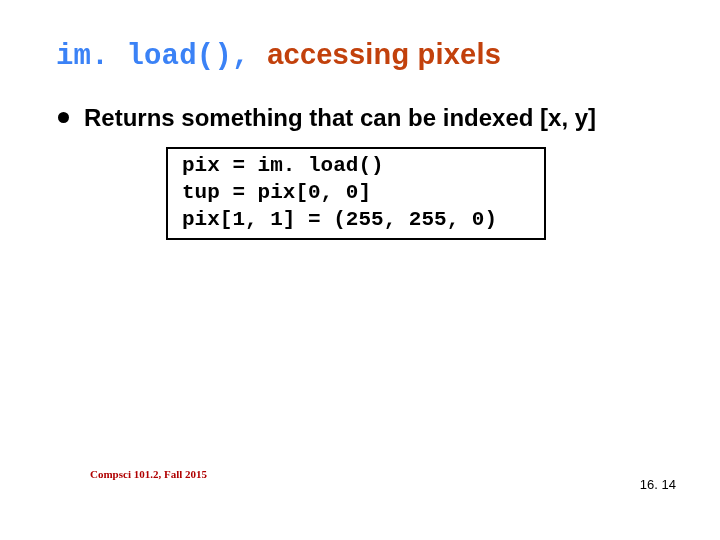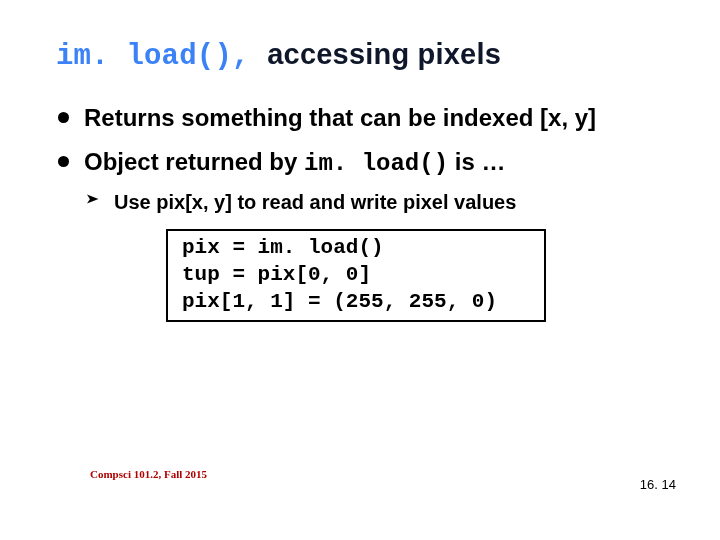--- a/index.html
+++ b/index.html
@@ -15,21 +15,21 @@
     font-size: 29px;
     font-weight: bold;
     margin-bottom: 30px;
     letter-spacing: 0.2px;
   }
   .title .code {
     font-family: Liberation Mono, monospace;
     color: #3b82f6;
   }
   .title .rest {
-    color: #0f172a;
+    color: #c2410c;
   }
   ul.top {
     list-style: none;
     padding-left: 28px;
   }
   ul.top > li {
     position: relative;
     font-size: 24px;
     font-weight: bold;
     line-height: 1.25;
@@ -103,29 +103,20 @@
 <body>
 
 <div class="title">
   <span class="code">im. load(), </span><span class="rest">accessing pixels</span>
 </div>
 
 <ul class="top">
   <li>
     <span>Returns something that can be indexed [x, y]</span>
   </li>
-  <li>
-    <span>Object returned by </span><span class="mono">im. load()</span><span> is …</span>
-    <ul class="sub">
-      <li>
-        
-        <span>Use pix[x, y] to read and write pixel values</span>
-      </li>
-    </ul>
-  </li>
 </ul>
 
 <div class="codebox">pix = im. load()
 tup = pix[0, 0]
 pix[1, 1] = (255, 255, 0)</div>
 
 <div class="footer-left">Compsci 101.2, Fall 2015</div>
 <div class="footer-right">16. 14</div>
 
 </body></html>

